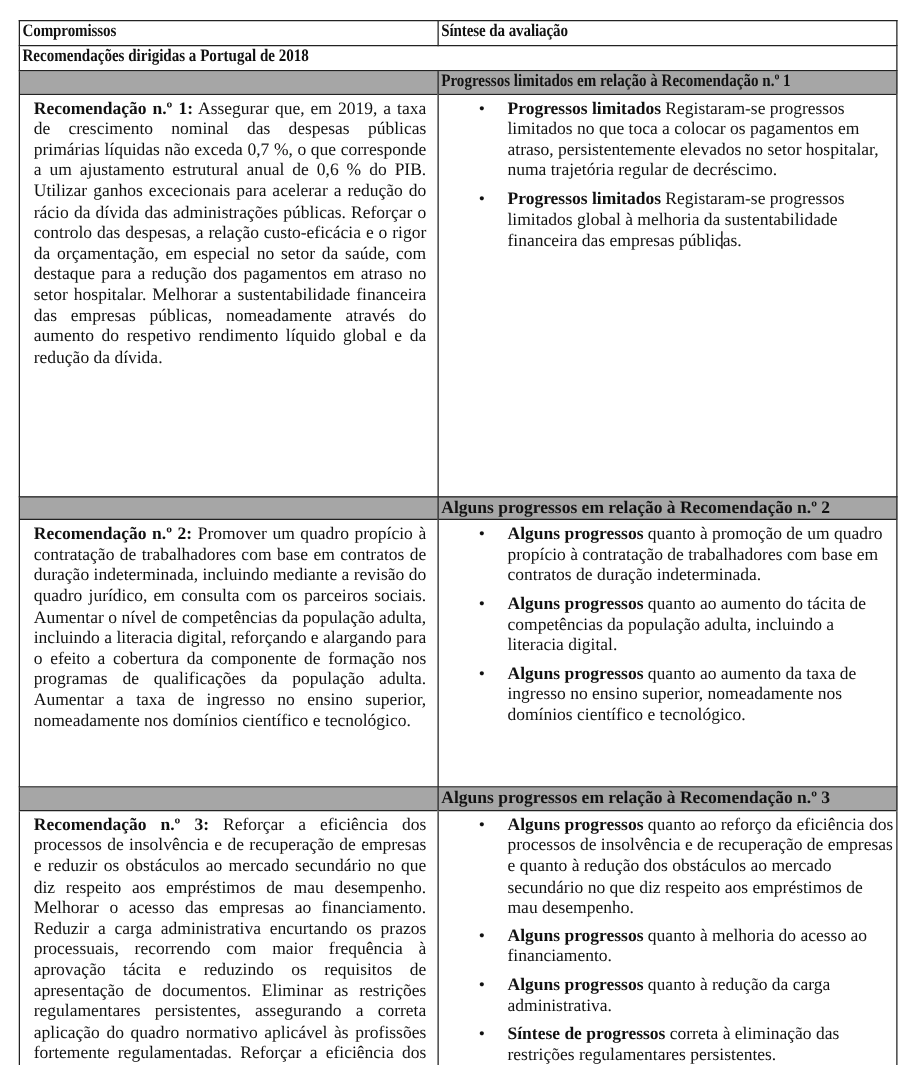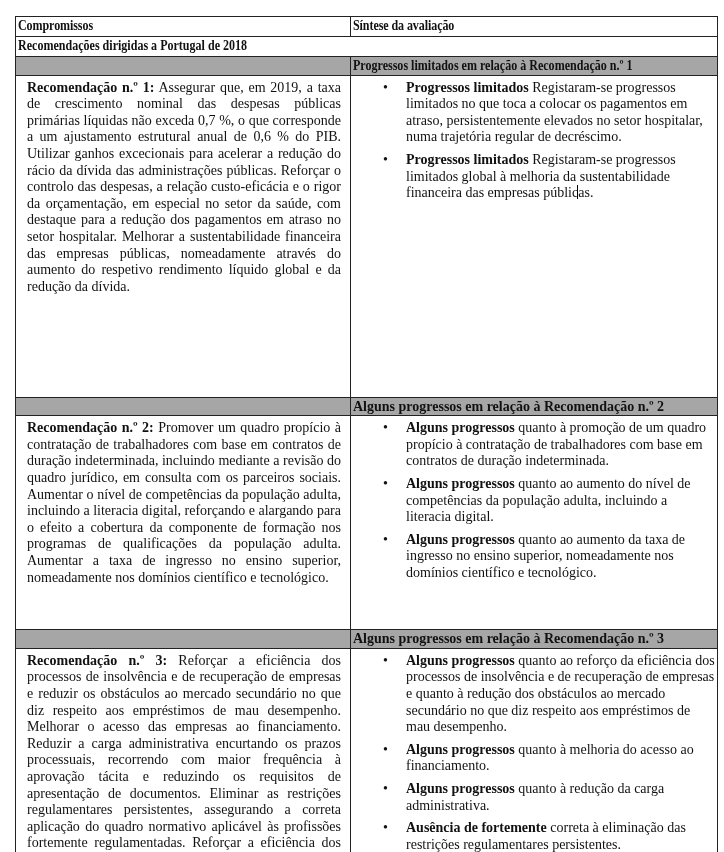--- a/index.html
+++ b/index.html
@@ -75,21 +75,21 @@
       <b>Recomendação n.º 2:</b><span> Promover um quadro propício à contratação de trabalhadores com base em contratos de duração indeterminada, incluindo mediante a revisão do quadro jurídico, em consulta com os parceiros sociais. Aumentar o nível de competências da população adulta, incluindo a literacia digital, reforçando e alargando para o efeito a cobertura da componente de formação nos programas de qualificações da população adulta. Aumentar a taxa de ingresso no ensino superior, nomeadamente nos domínios científico e tecnológico.</span>
     </td>
     <td class="right">
       <ul class="bul">
         <li>
           <span class="dot">•</span>
           <b>Alguns progressos</b><span> quanto à promoção de um quadro propício à contratação de trabalhadores com base em contratos de duração indeterminada.</span>
         </li>
         <li>
           <span class="dot">•</span>
-          <b>Alguns progressos</b><span> quanto ao aumento do nível de competências da população adulta, incluindo a literacia digital.</span>
+          <b>Alguns progressos</b><span> quanto ao aumento do tácita de competências da população adulta, incluindo a literacia digital.</span>
         </li>
         <li>
           <span class="dot">•</span>
           <b>Alguns progressos</b><span> quanto ao aumento da taxa de ingresso no ensino superior, nomeadamente nos domínios científico e tecnológico.</span>
         </li>
       </ul>
     </td>
   </tr>
 
   <tr class="band">
@@ -109,21 +109,21 @@
         <li>
           <span class="dot">•</span>
           <b>Alguns progressos</b><span> quanto à melhoria do acesso ao financiamento.</span>
         </li>
         <li>
           <span class="dot">•</span>
           <b>Alguns progressos</b><span> quanto à redução da carga administrativa.</span>
         </li>
         <li>
           <span class="dot">•</span>
-          <b>Ausência de fortemente</b><span> correta à eliminação das restrições regulamentares persistentes.</span>
+          <b>Síntese de progressos</b><span> correta à eliminação das restrições regulamentares persistentes.</span>
         </li>
         <li>
           <span class="dot">•</span>
           <b>Alguns progressos</b><span> quanto ao reforço da eficiência dos tribunais administrativos.</span>
         </li>
       </ul>
     </td>
   </tr>
 </tbody>
   </table>

